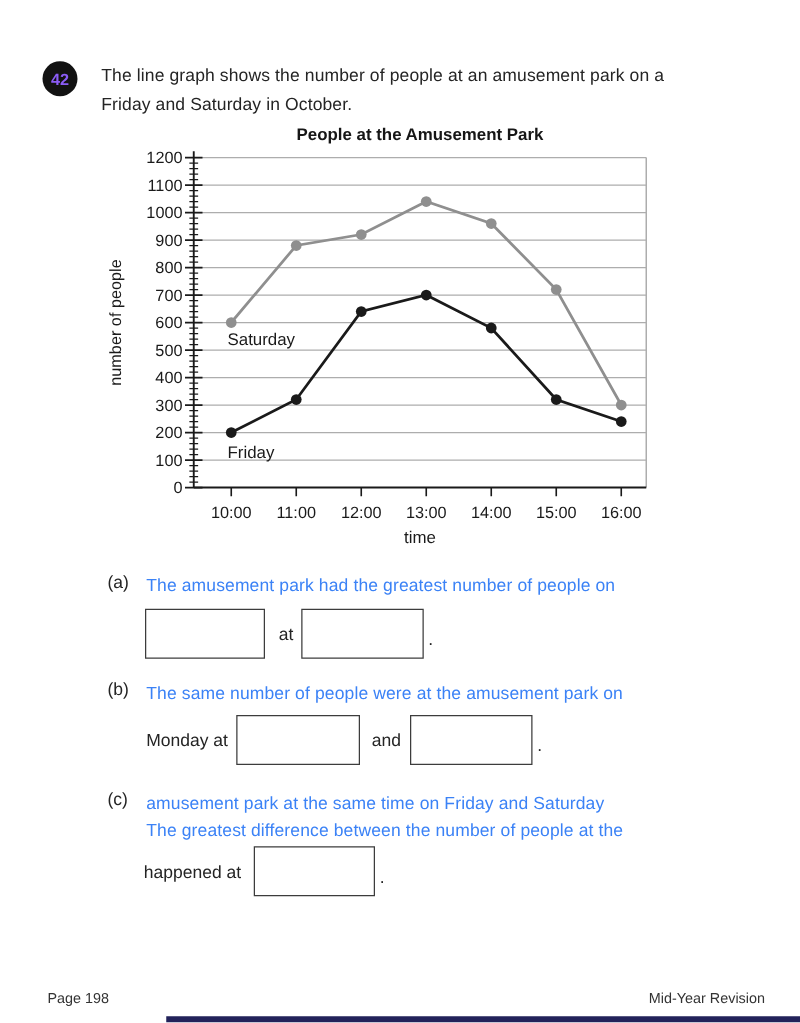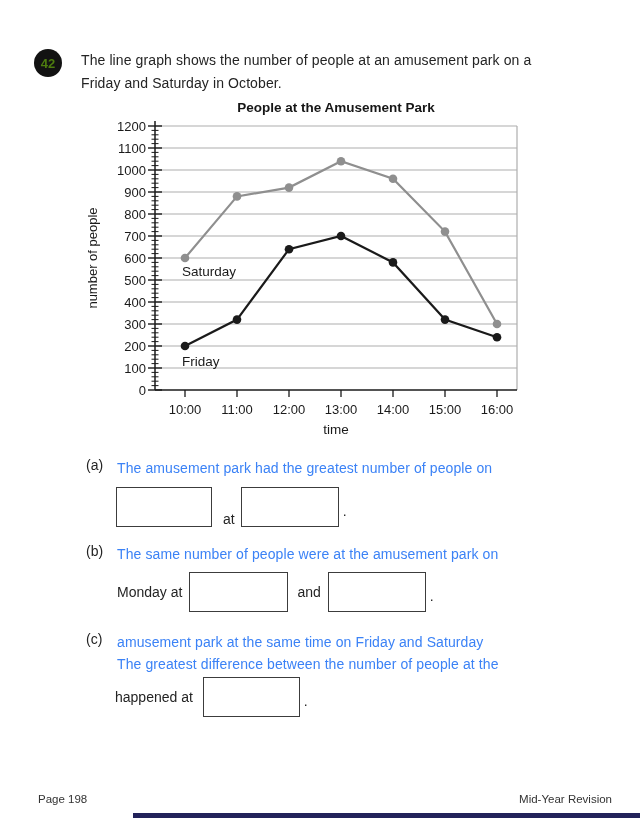--- a/index.html
+++ b/index.html
@@ -2,21 +2,21 @@
 <html><head>
 <meta charset="utf-8">
 <style>
   * { margin:0; padding:0; box-sizing:border-box; }
   html,body { width:640px; height:818px; background:#ffffff; overflow:hidden;
               font-family:"Liberation Sans","DejaVu Sans",sans-serif; color:#202020; }
   .abs { position:absolute; }
   #page { position:relative; width:640px; height:818px; background:#fff; }
 
   #q-badge { left:34px; top:49px; width:28px; height:28px; border-radius:50%;
-             background:#121212; color:#4d7c0f; font-size:13px; font-weight:bold;
+             background:#121212; color:#8b5cf6; font-size:13px; font-weight:bold;
              display:flex; align-items:center; justify-content:center; }
   #intro { left:81px; top:49px; width:520px; font-size:14px; line-height:22.5px;
            letter-spacing:0.1px; color:#242424; }
 
   #chart-title { left:155px; top:100px; width:362px; text-align:center;
                  font-size:13.5px; font-weight:bold; color:#161616; }
   #chart-wrap { left:85px; top:96px; width:460px; height:350px; }
 
   .q-label { font-size:14px; color:#242424; }
   .q-text  { font-size:14px; line-height:22px; color:#3b82f6; letter-spacing:0.1px; }
@@ -167,21 +167,21 @@
         <circle cx="256" cy="140" r="4.3" fill="#1a1a1a"></circle>
         <circle cx="308" cy="166.4" r="4.3" fill="#1a1a1a"></circle>
         <circle cx="360" cy="223.6" r="4.3" fill="#1a1a1a"></circle>
         <circle cx="412" cy="241.2" r="4.3" fill="#1a1a1a"></circle>
         <text x="97" y="270" fill="#1a1a1a" font-size="13.5" text-anchor="start" font-family="&quot;Liberation Sans&quot;,&quot;DejaVu Sans&quot;,sans-serif">Friday</text>
       </svg>
   </div>
 
   <div class="abs q-label" style="left:86px; top:457px;">(a)</div>
   <div class="abs q-text" style="left:117px; top:457px; width:480px;">The amusement park had the greatest number of people on</div>
-  <div class="abs ans-row" style="left:116px; top:487px;align-items:flex-end;">
+  <div class="abs ans-row" style="left:116px; top:487px;">
     <div class="ans-box" style="width:96px;"></div>
     <span class="mid-word" style="margin-left:11px;">at</span>
     <div class="ans-box" style="width:98px; margin-left:6px;"></div>
     <span class="period" style="margin-left:4px;">.</span>
   </div>
 
   <div class="abs q-label" style="left:86px; top:543px;">(b)</div>
   <div class="abs q-text" style="left:117px; top:543px; width:480px;">The same number of people were at the amusement park on</div>
   <div class="abs ans-row" style="left:117px; top:572px;">
     <span class="mid-word">Monday at</span>

